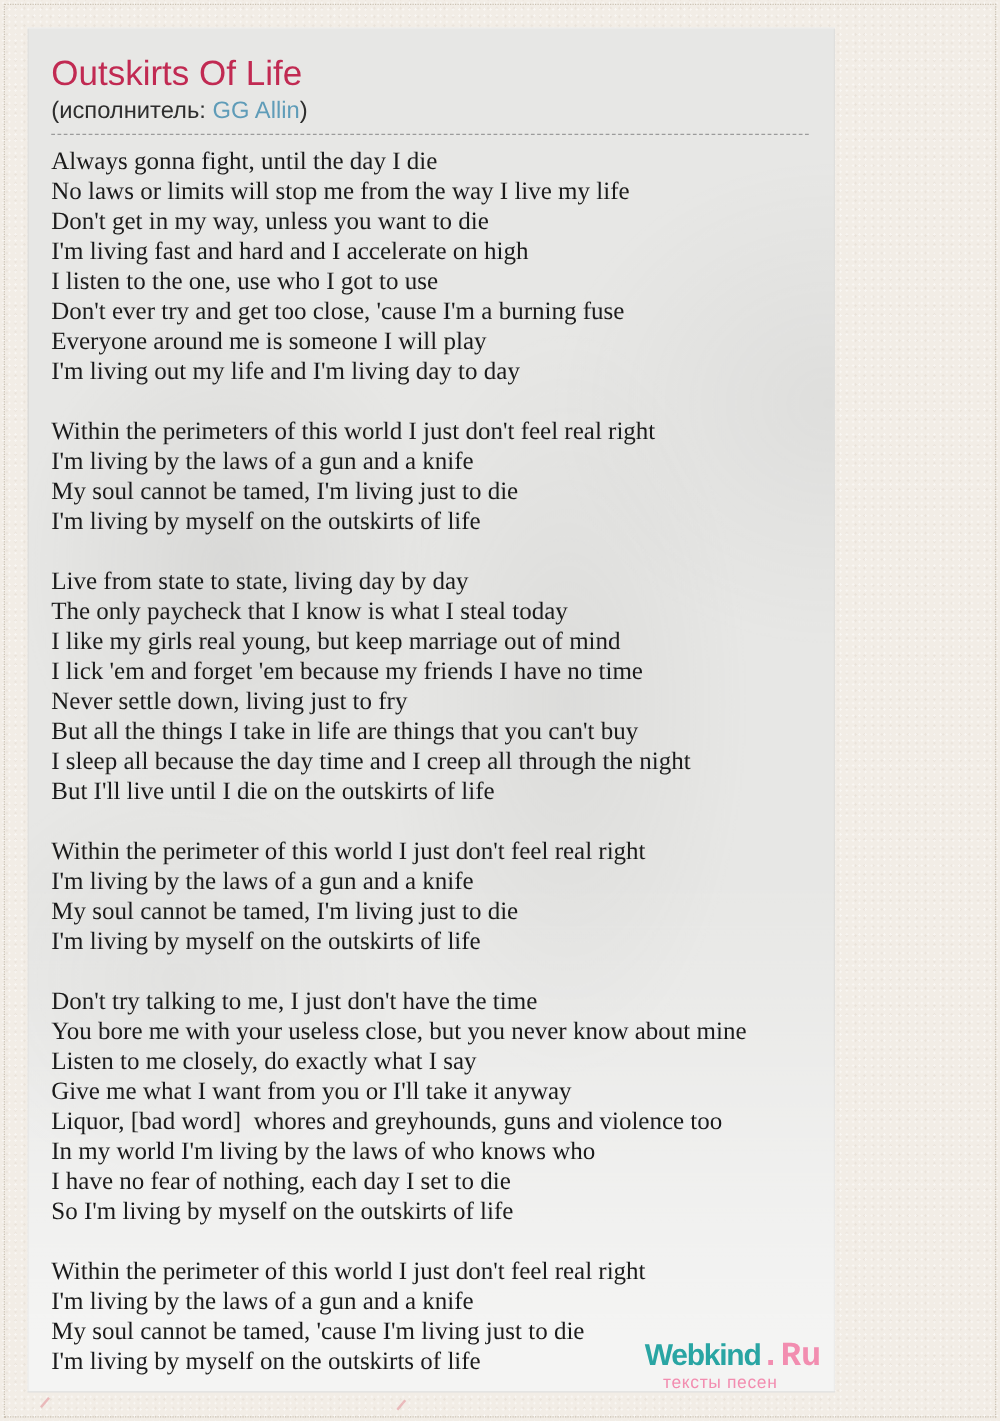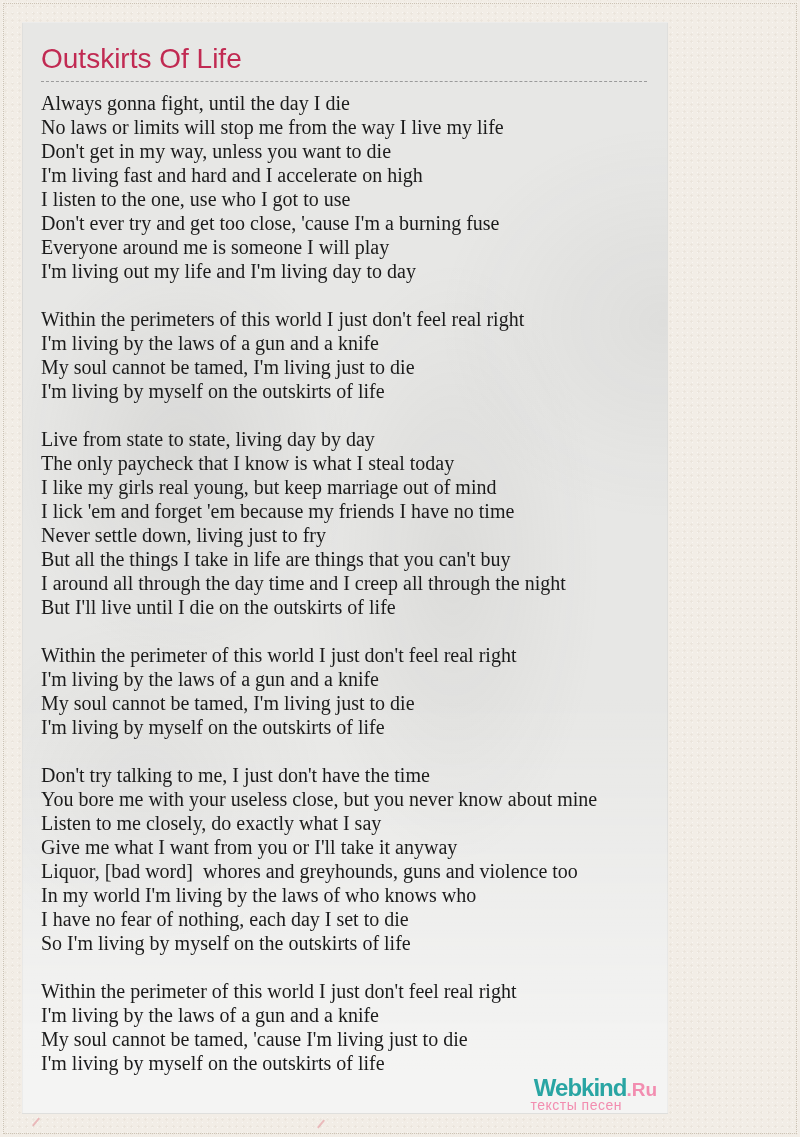--- a/index.html
+++ b/index.html
@@ -75,22 +75,23 @@
     position: absolute; right: 10px; bottom: 1px;
     text-align: right; text-decoration: none;
     line-height: 1; cursor: pointer;
     display: block;
   }
   .logo-name {
     font-size: 24px; font-weight: bold;
     color: #29a5a3; letter-spacing: -1px;
   }
   .logo-domain {
-    font-size: 19px; font-weight: bold;
+    font-size: 27px; font-weight: bold;
     color: #f28db0;
+    font-family: Liberation Mono, monospace;
   }
   .logo-tagline {
     font-size: 14px; font-weight: normal;
     color: #f28db0;
     margin: -2px 35px 0 0;
     letter-spacing: 0.5px;
   }
 
   
   .confetti {
@@ -104,20 +105,21 @@
 </style>
 </head>
 <body>
 
 <div class="page-border"></div>
 
 <div class="card">
 
   <h1 class="song-title">Outskirts Of Life</h1>
 
+  <div class="artist-line"><span>(исполнитель: </span><a class="artist-link">GG Allin</a><span>)</span></div>
 
   <hr class="header-sep">
 
   <div class="lyrics">
       <div class="stanza">
         <div class="line">Always gonna fight, until the day I die</div>
         <div class="line">No laws or limits will stop me from the way I live my life</div>
         <div class="line">Don't get in my way, unless you want to die</div>
         <div class="line">I'm living fast and hard and I accelerate on high</div>
         <div class="line">I listen to the one, use who I got to use</div>
@@ -131,21 +133,21 @@
         <div class="line">My soul cannot be tamed, I'm living just to die</div>
         <div class="line">I'm living by myself on the outskirts of life</div>
       </div>
       <div class="stanza">
         <div class="line">Live from state to state, living day by day</div>
         <div class="line">The only paycheck that I know is what I steal today</div>
         <div class="line">I like my girls real young, but keep marriage out of mind</div>
         <div class="line">I lick 'em and forget 'em because my friends I have no time</div>
         <div class="line">Never settle down, living just to fry</div>
         <div class="line">But all the things I take in life are things that you can't buy</div>
-        <div class="line">I around all through the day time and I creep all through the night</div>
+        <div class="line">I sleep all because the day time and I creep all through the night</div>
         <div class="line">But I'll live until I die on the outskirts of life</div>
       </div>
       <div class="stanza">
         <div class="line">Within the perimeter of this world I just don't feel real right</div>
         <div class="line">I'm living by the laws of a gun and a knife</div>
         <div class="line">My soul cannot be tamed, I'm living just to die</div>
         <div class="line">I'm living by myself on the outskirts of life</div>
       </div>
       <div class="stanza">
         <div class="line">Don't try talking to me, I just don't have the time</div>

